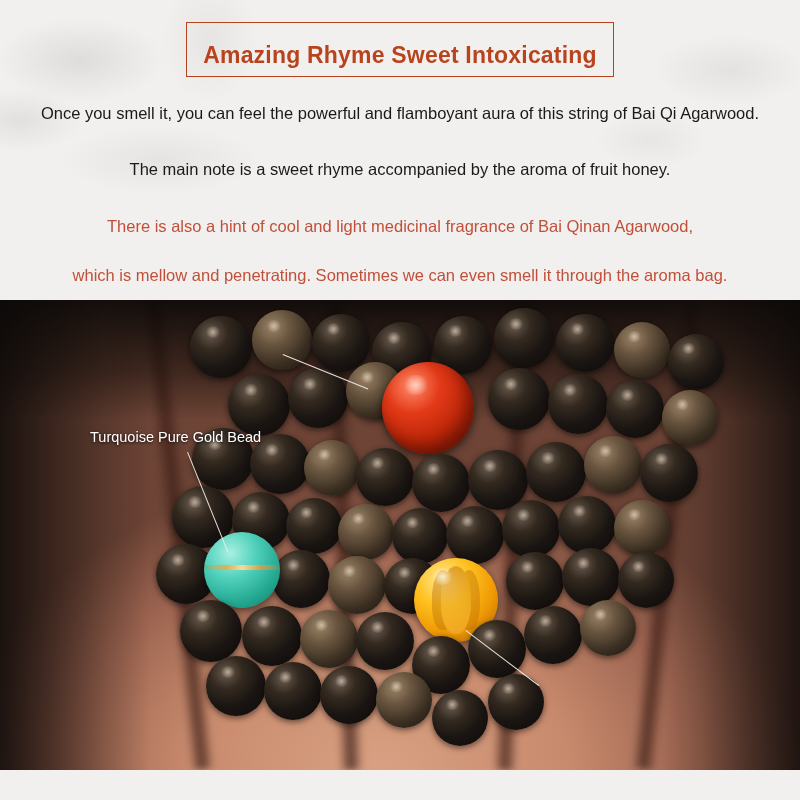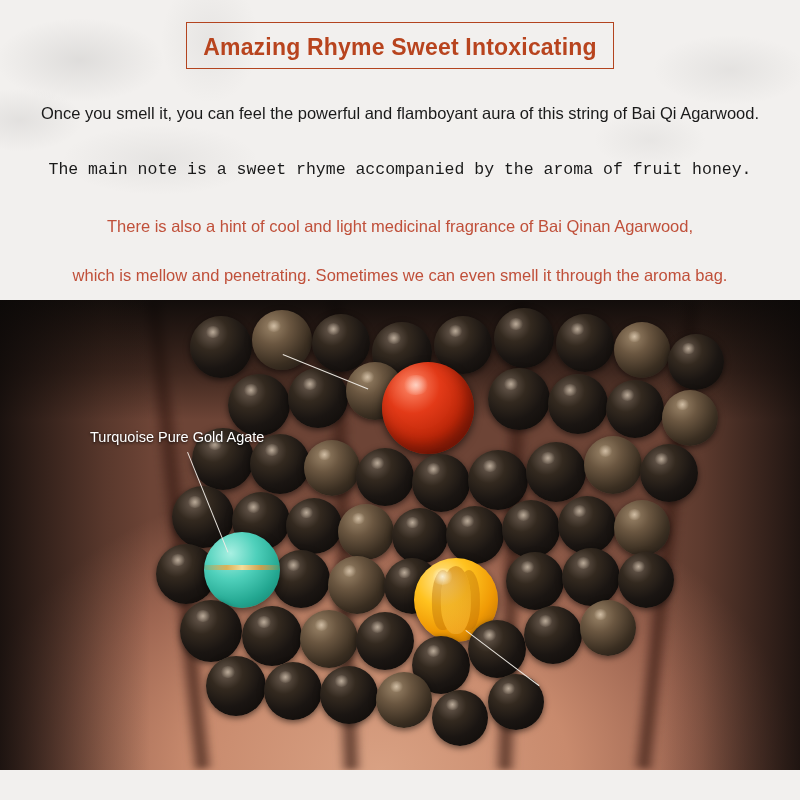--- a/index.html
+++ b/index.html
@@ -50,21 +50,21 @@
   .title-wrap {
     position: absolute;
     top: 22px;
     left: 0;
     width: 800px;
     text-align: center;
   }
   .title-box {
     display: inline-block;
     border: 1.5px solid #b3441f;
-    padding: 12px 16px 8px 16px;
+    padding: 20px 16px 8px 16px;
     background: transparent;
   }
   .title-text {
     color: #b8441e;
     font-size: 23px;
     font-weight: bold;
     letter-spacing: 0.2px;
     line-height: 1.1;
     white-space: nowrap;
   }
@@ -72,21 +72,21 @@
   .para {
     position: absolute;
     width: 800px;
     text-align: center;
     font-size: 16.5px;
     line-height: 1.3;
     color: #1a1a1a;
     white-space: nowrap;
   }
   .p1 { top: 103px; }
-  .p2 { top: 159px; font-family: Liberation Mono, monospace; }
+  .p2 { top: 159px; }
   .p3 { top: 216px; color: #c0503a; }
   .p4 { top: 265px; color: #c0503a; }
 
   
   .photo {
     position: absolute;
     left: 0;
     top: 300px;
     width: 800px;
     height: 470px;
@@ -328,15 +328,15 @@
     <div class="bead" style="left:264px;top:362px;width:58px;height:58px;"></div>
     <div class="bead" style="left:320px;top:366px;width:58px;height:58px;"></div>
     <div class="bead light" style="left:376px;top:372px;width:56px;height:56px;"></div>
     <div class="bead" style="left:432px;top:390px;width:56px;height:56px;"></div>
     <div class="bead" style="left:488px;top:374px;width:56px;height:56px;"></div>
 
     <div class="leader" style="left:283px;top:54px;width:92px;transform:rotate(22deg);"></div>
     <div class="leader" style="left:188px;top:152px;width:108px;transform:rotate(68deg);"></div>
     <div class="leader" style="left:466px;top:330px;width:92px;transform:rotate(37deg);"></div>
 
-    <div class="callout" style="left:90px;top:128px;">Turquoise Pure Gold Agate</div>
+    <div class="callout" style="left:90px;top:128px;">Turquoise Pure Gold Bead</div>
   </div>
 </div>
 
 </body></html>

